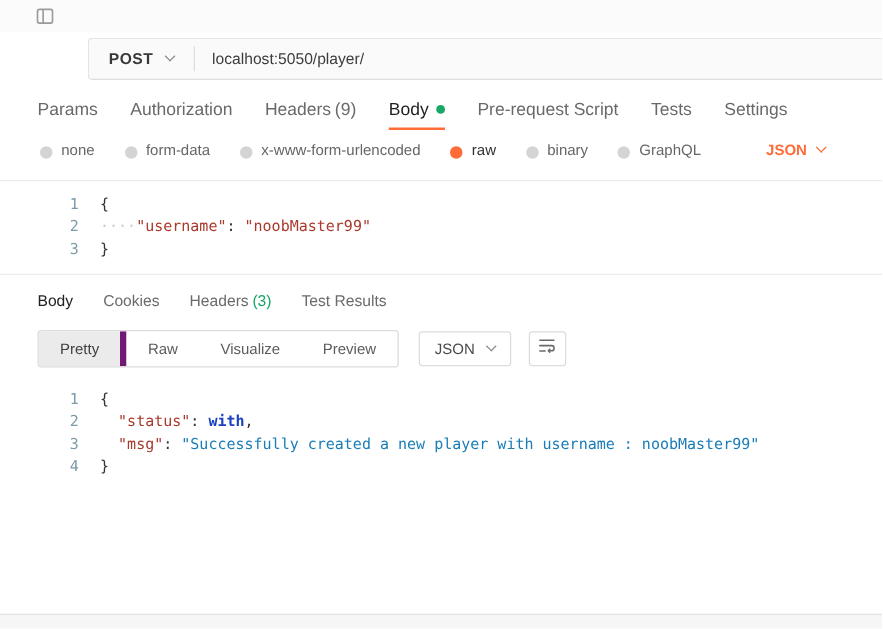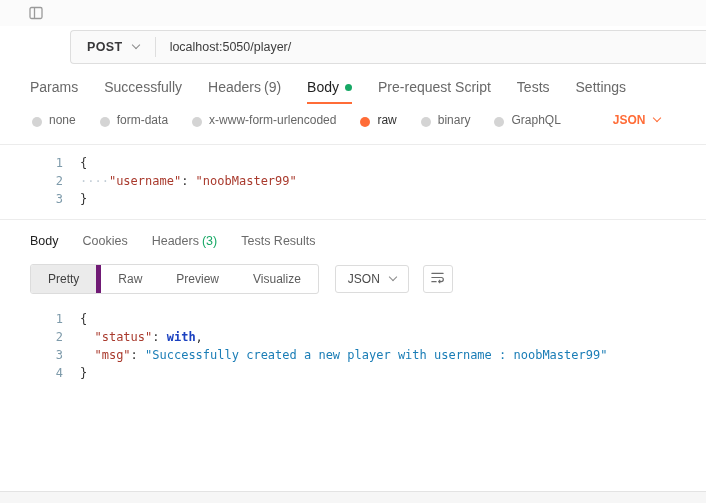--- a/index.html
+++ b/index.html
@@ -133,21 +133,21 @@
       <div class="vdiv"></div>
       <div class="url-text">localhost:5050/player/</div>
     </div>
   </div>
 
   <div class="req-tabs">
     <div class="tab">
       <span>Params</span>
     </div>
     <div class="tab">
-      <span>Successfully</span>
+      <span>Authorization</span>
     </div>
     <div class="tab">
       <span>Headers</span>
       <span class="count">(9)</span>
     </div>
     <div class="tab active">
       <span>Body</span>
       <span class="green-dot"></span>
       <span class="underline"></span>
     </div>
@@ -213,37 +213,37 @@
       <span>Body</span>
     </div>
     <div class="tab">
       <span>Cookies</span>
     </div>
     <div class="tab">
       <span>Headers</span>
       <span class="count green">(3)</span>
     </div>
     <div class="tab">
-      <span>Tests Results</span>
+      <span>Test Results</span>
     </div>
   </div>
 
   <div class="resp-toolbar">
     <div class="segmented">
       <div class="seg-cell selected">
         <span>Pretty</span>
       </div>
       <div class="seg-cell">
         <span>Raw</span>
       </div>
       <div class="seg-cell">
+        <span>Visualize</span>
+      </div>
+      <div class="seg-cell">
         <span>Preview</span>
-      </div>
-      <div class="seg-cell">
-        <span>Visualize</span>
       </div>
     </div>
     <div class="resp-lang">
       <span>JSON</span>
       <span class="chev"></span>
     </div>
     <div class="icon-btn">
       <span>
         <svg width="15" height="15" viewBox="0 0 16 16" fill="none">
           <path d="M2 3.5h12" stroke="#6b6b6b" stroke-width="1.3" stroke-linecap="round"></path>

